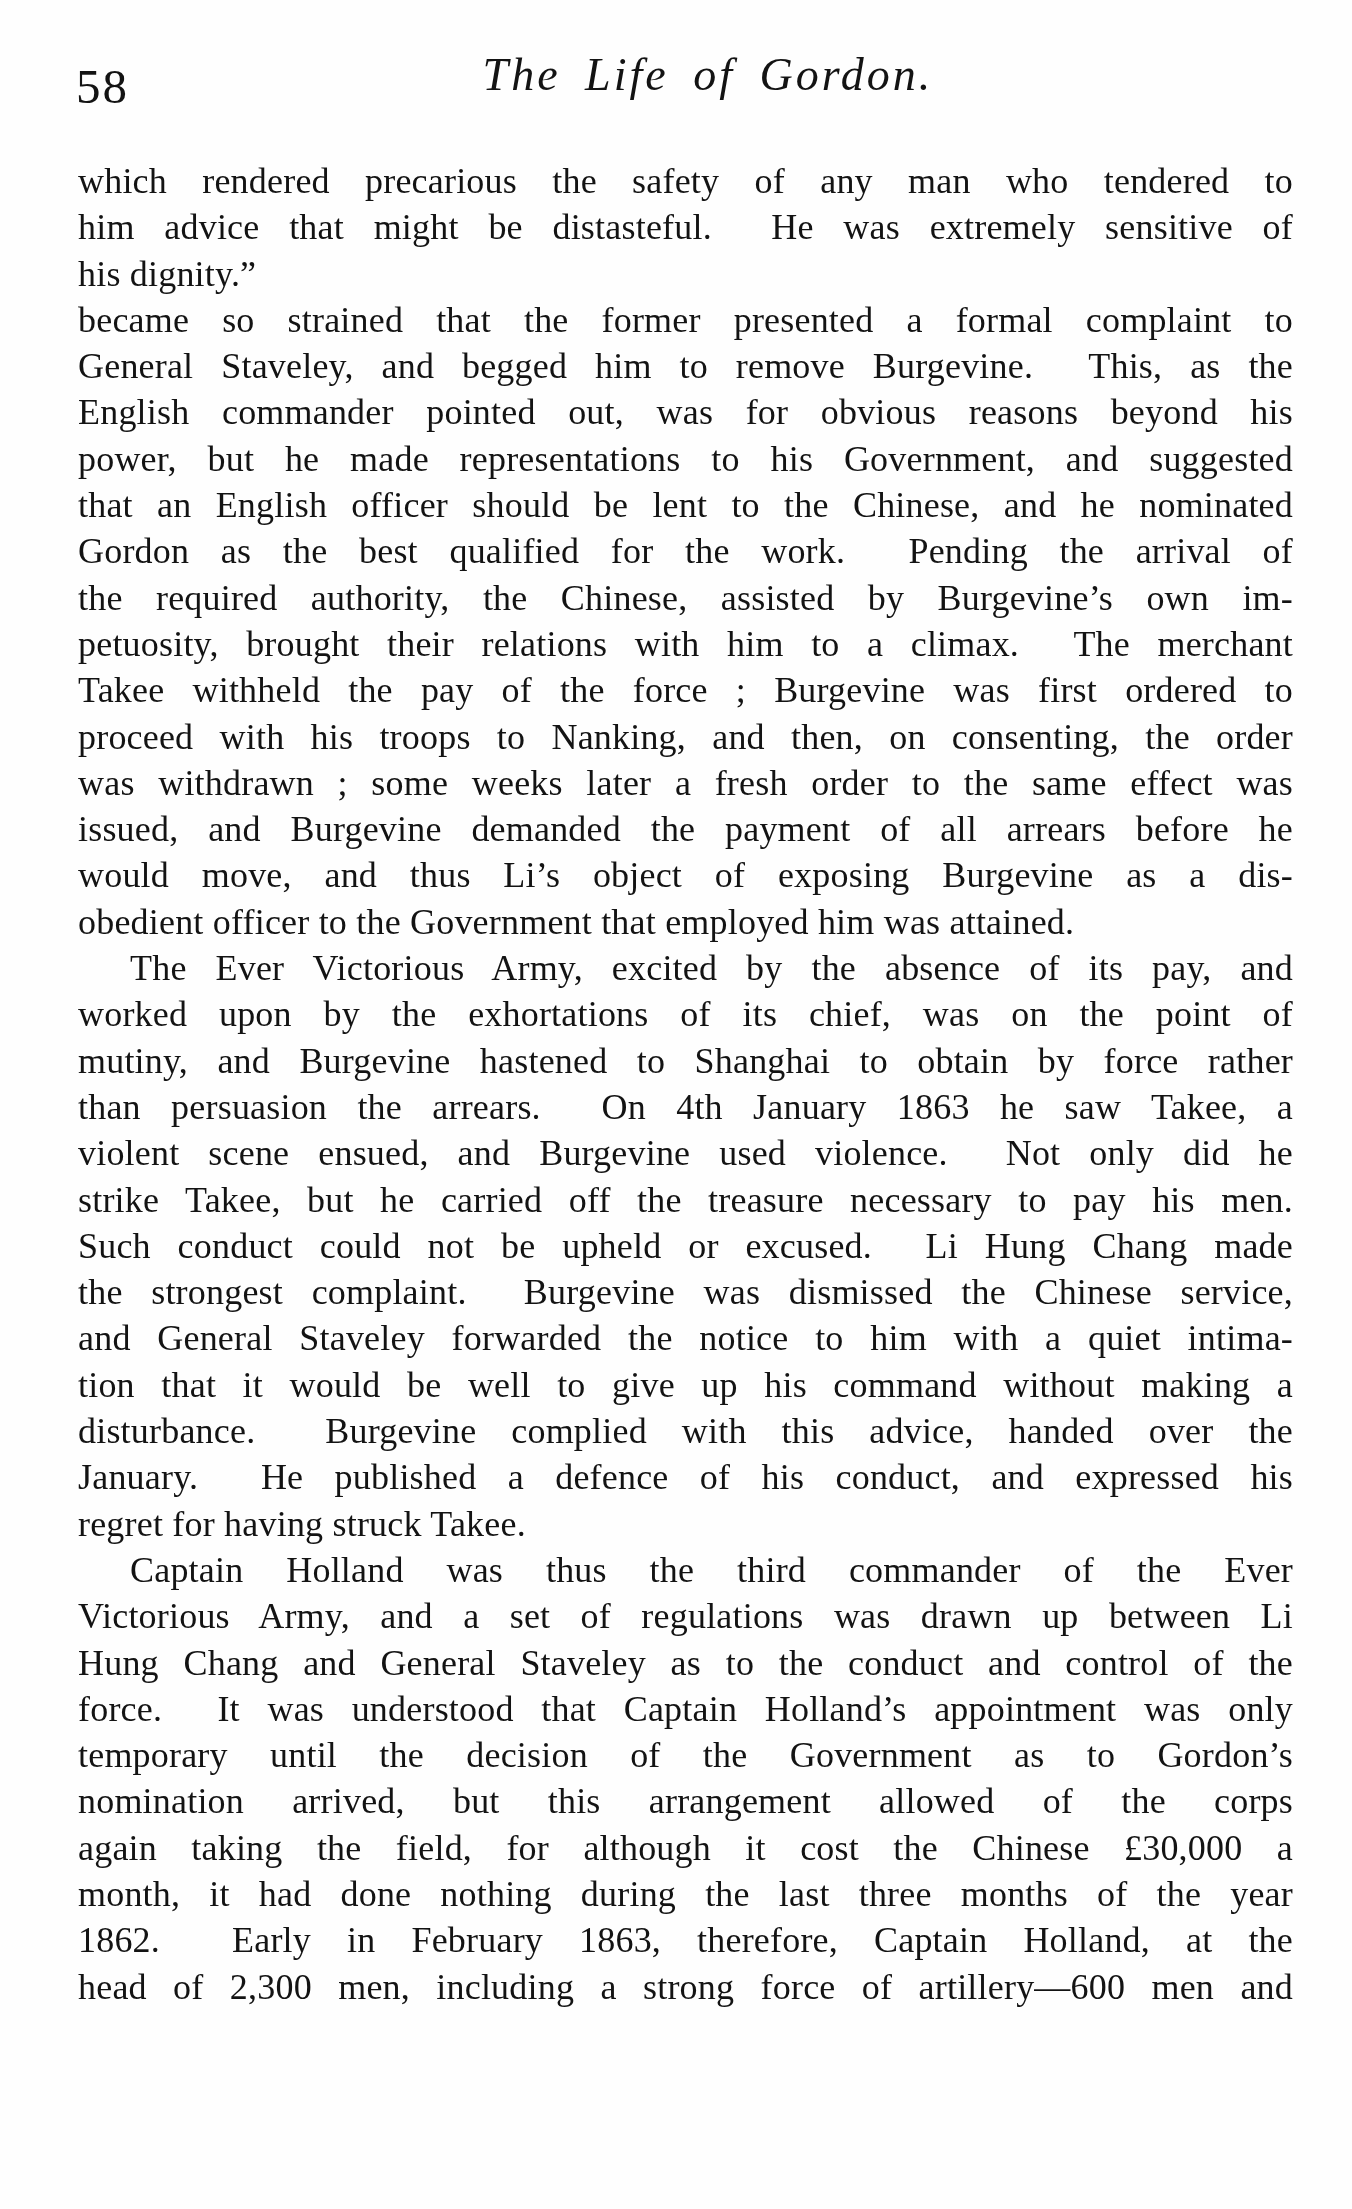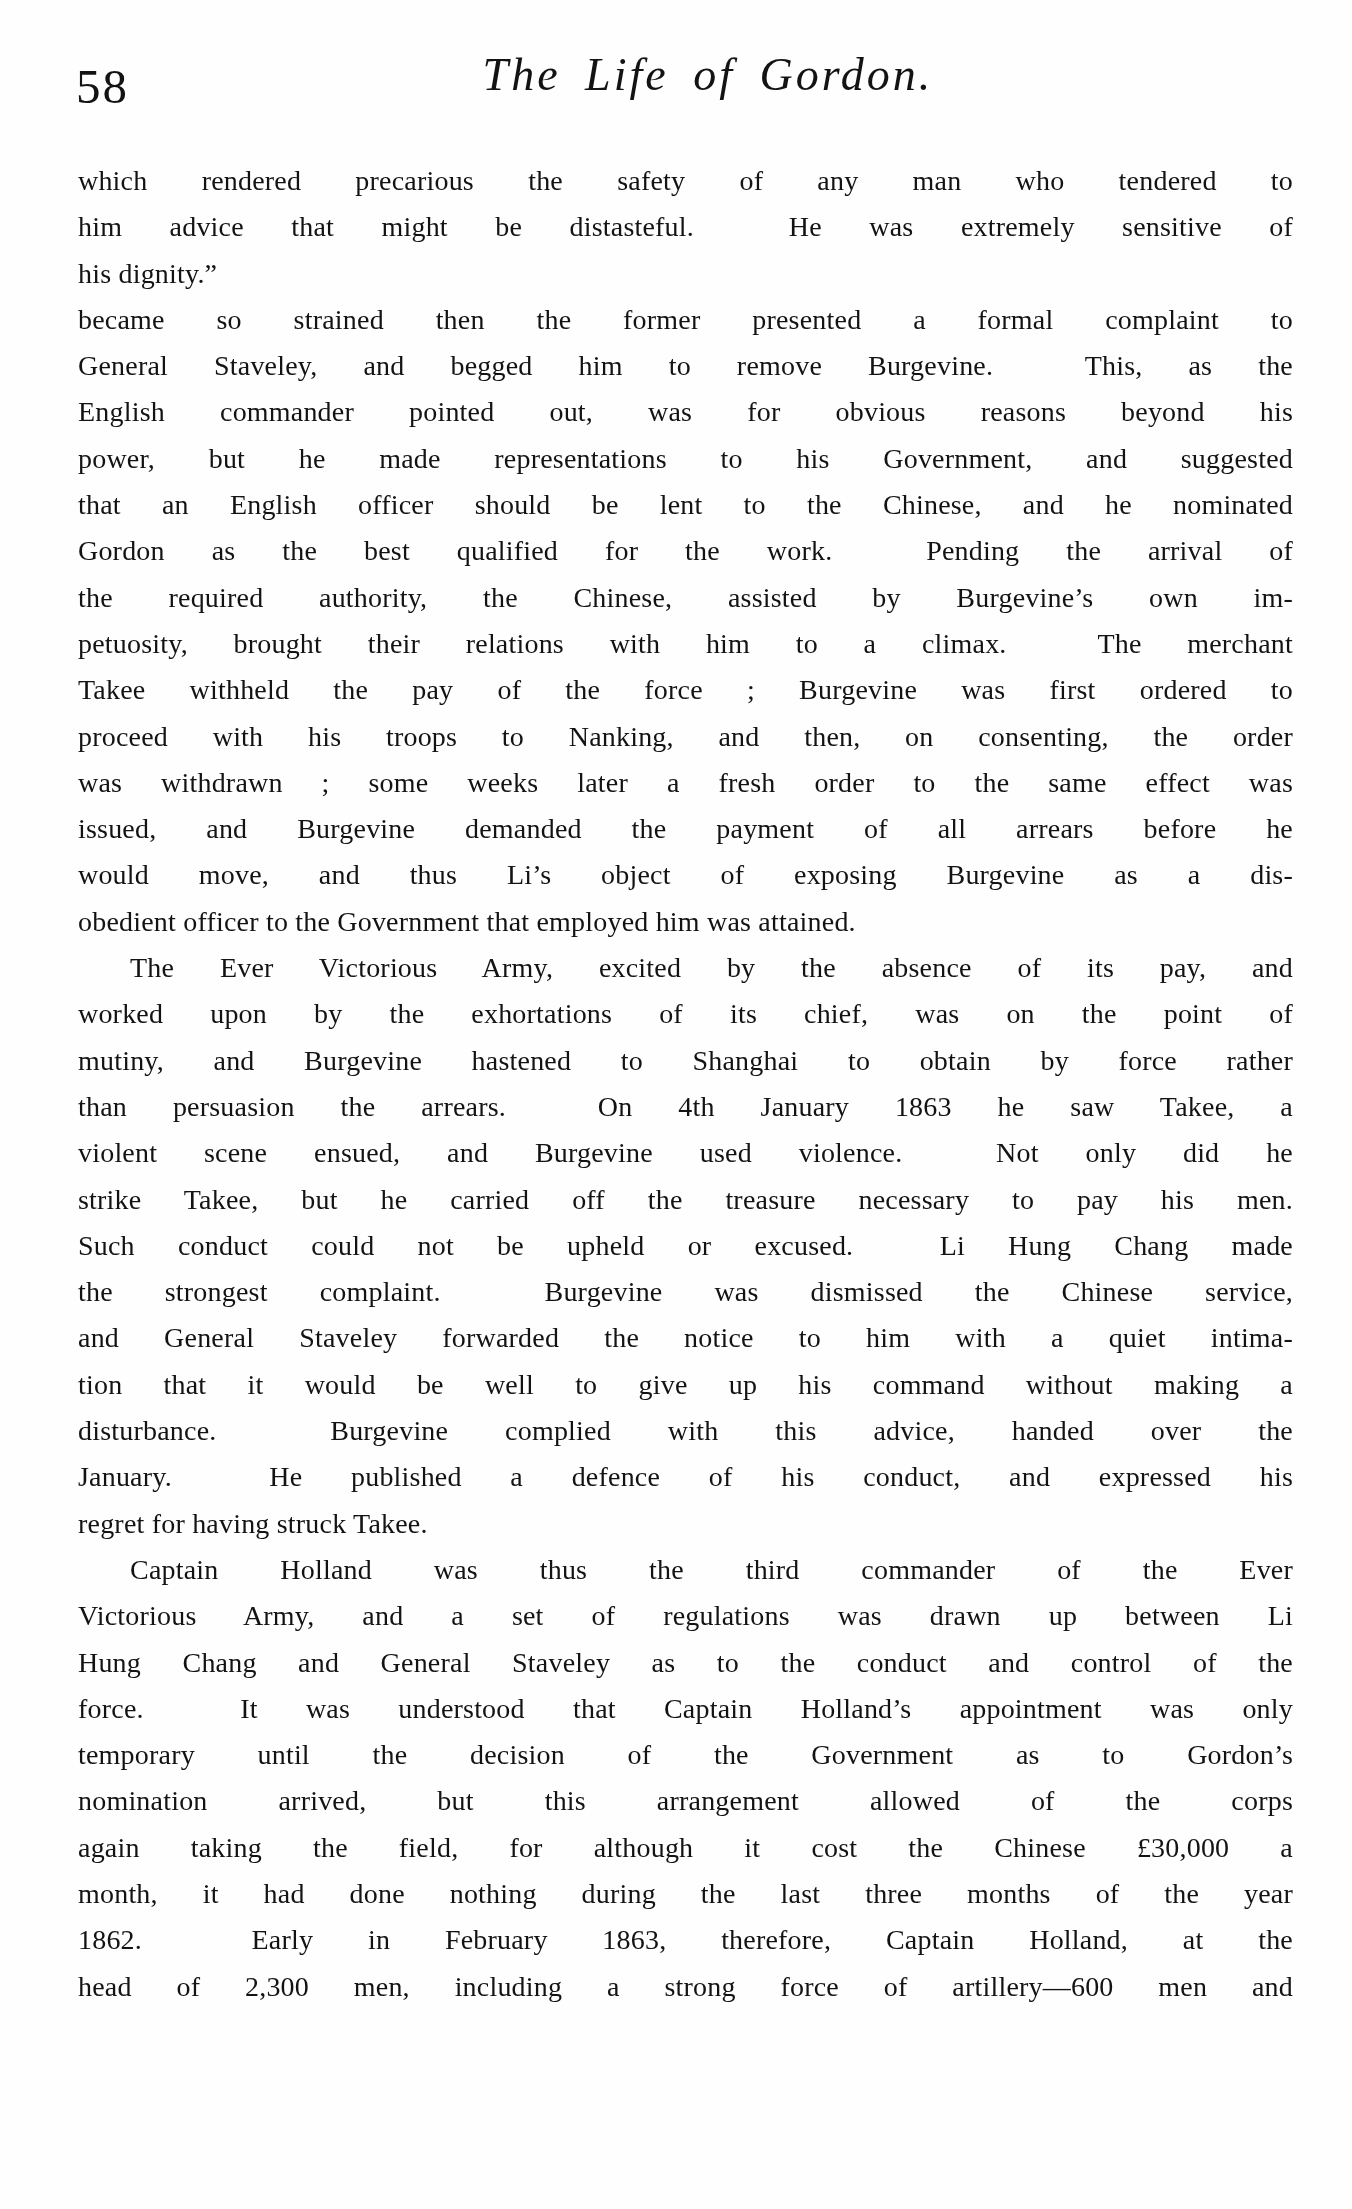--- a/index.html
+++ b/index.html
@@ -40,21 +40,21 @@
     font-size: 46px;
     letter-spacing: 3px;
     word-spacing: 10px;
     padding-left: 32px;
   }
   .page-text {
     position: absolute;
     left: 78px;
     top: 158px;
     width: 1215px;
-    font-size: 28px;
+    font-size: 36px;
     line-height: 46.3px;
     letter-spacing: 0.2px;
   }
   .line {
     text-align: justify;
     text-align-last: justify;
     white-space: pre-wrap;
   }
   .line.endline {
     text-align-last: left;
@@ -68,21 +68,21 @@
 
 <div class="page">
   <div class="running-header">
     <span class="page-number">58</span>
     <span class="running-title">The Life of Gordon.</span>
   </div>
   <div class="page-text">
       <div class="line">which rendered precarious the safety of any man who tendered to</div>
       <div class="line">him advice that might be distasteful.  He was extremely sensitive of</div>
       <div class="line endline">his dignity.”</div>
-      <div class="line">became so strained then the former presented a formal complaint to</div>
+      <div class="line">became so strained that the former presented a formal complaint to</div>
       <div class="line">General Staveley, and begged him to remove Burgevine.  This, as the</div>
       <div class="line">English commander pointed out, was for obvious reasons beyond his</div>
       <div class="line">power, but he made representations to his Government, and suggested</div>
       <div class="line">that an English officer should be lent to the Chinese, and he nominated</div>
       <div class="line">Gordon as the best qualified for the work.  Pending the arrival of</div>
       <div class="line">the required authority, the Chinese, assisted by Burgevine’s own im-</div>
       <div class="line">petuosity, brought their relations with him to a climax.  The merchant</div>
       <div class="line">Takee withheld the pay of the force ; Burgevine was first ordered to</div>
       <div class="line">proceed with his troops to Nanking, and then, on consenting, the order</div>
       <div class="line">was withdrawn ; some weeks later a fresh order to the same effect was</div>

